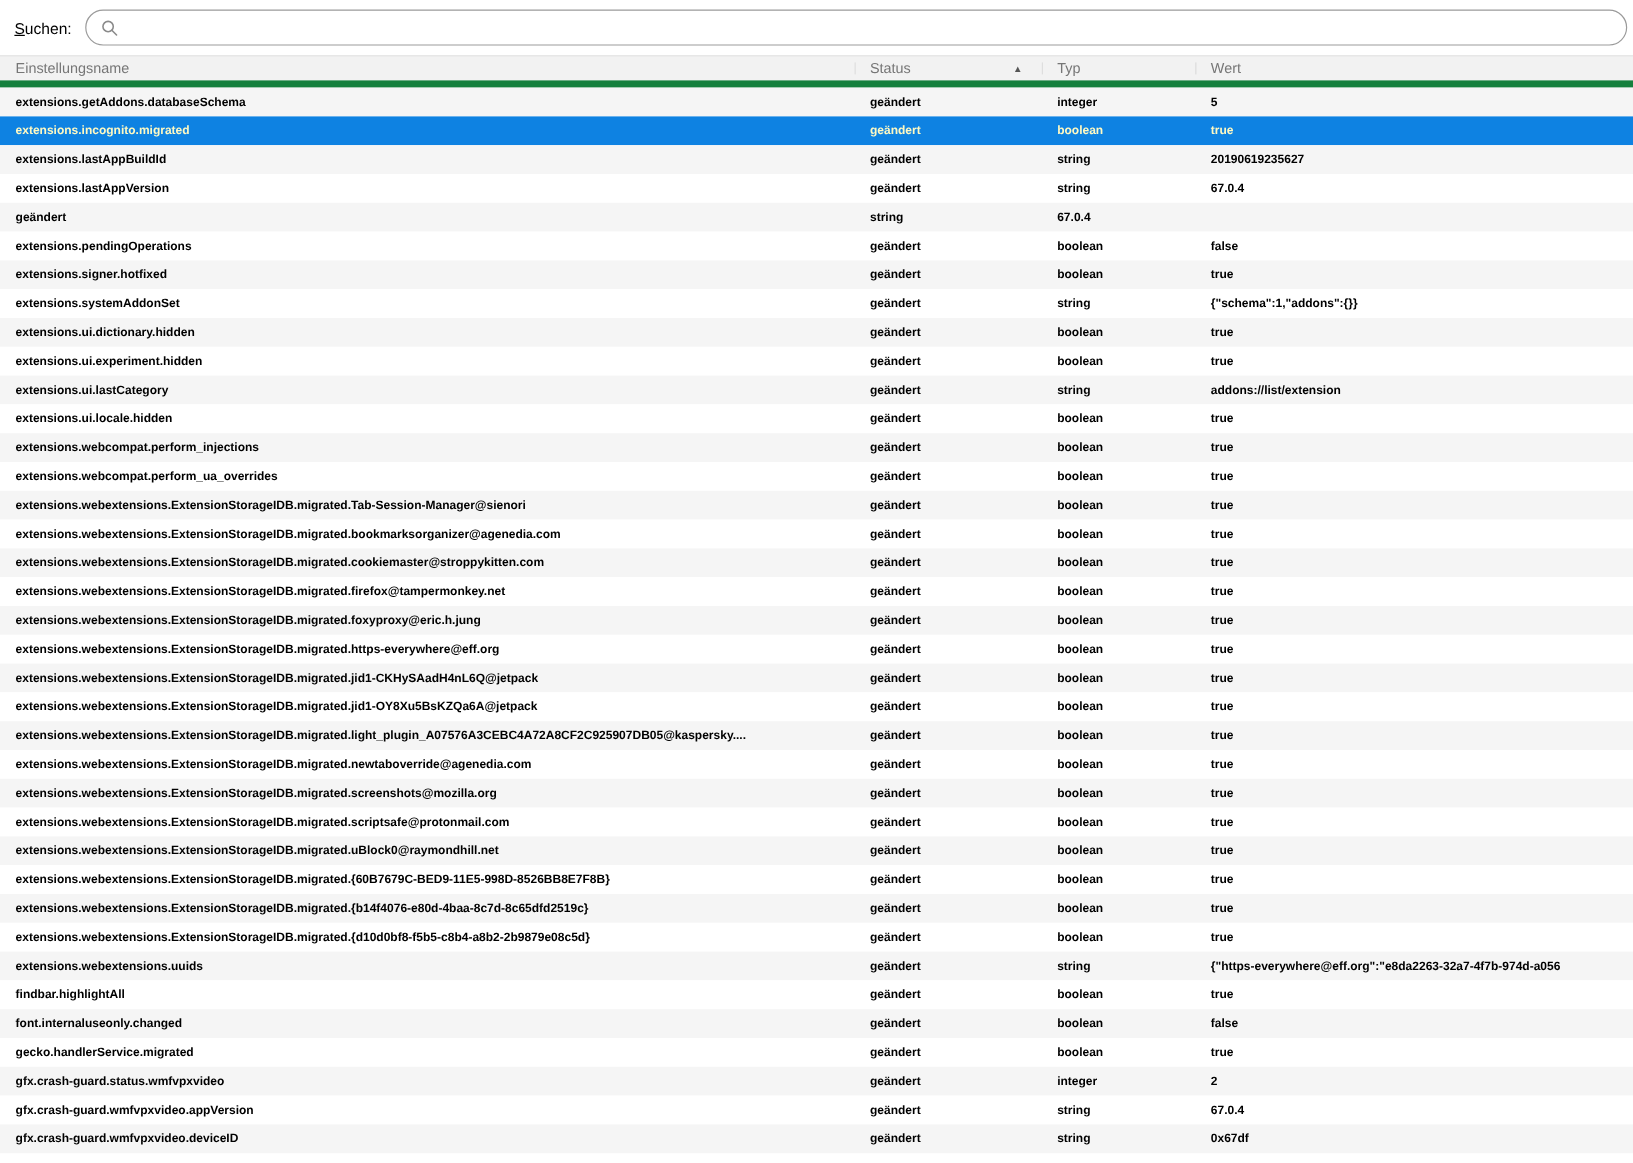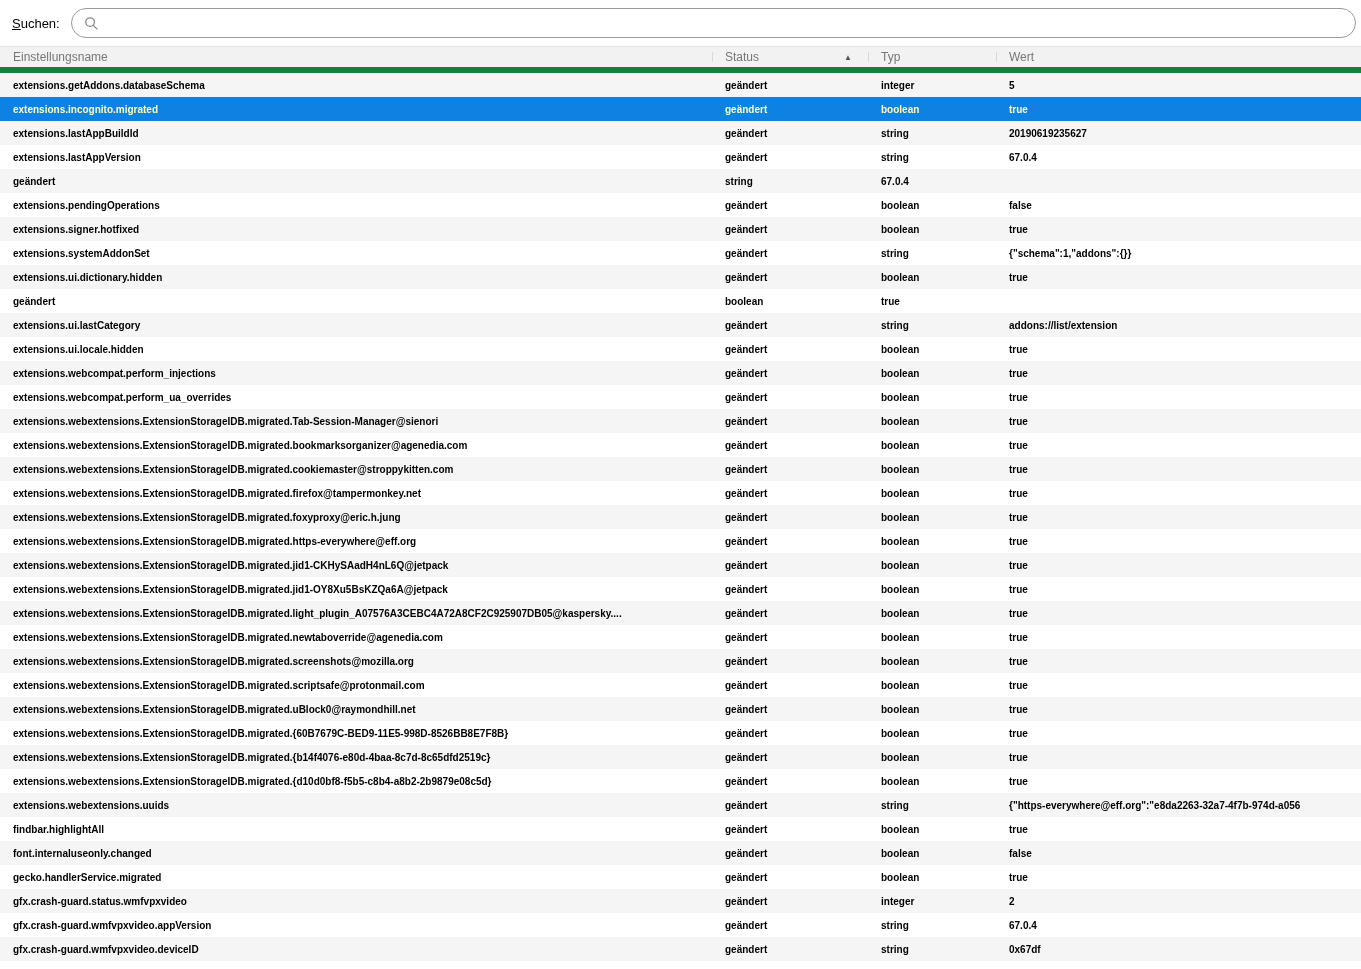--- a/index.html
+++ b/index.html
@@ -194,20 +194,21 @@
   </div>
 
   <div class="row">
     <div class="cell c-name">extensions.ui.dictionary.hidden</div>
     <div class="cell c-status">geändert</div>
     <div class="cell c-type">boolean</div>
     <div class="cell c-value">true</div>
   </div>
 
   <div class="row">
+    <div class="cell c-name">extensions.ui.experiment.hidden</div>
     <div class="cell c-status">geändert</div>
     <div class="cell c-type">boolean</div>
     <div class="cell c-value">true</div>
   </div>
 
   <div class="row">
     <div class="cell c-name">extensions.ui.lastCategory</div>
     <div class="cell c-status">geändert</div>
     <div class="cell c-type">string</div>
     <div class="cell c-value">addons://list/extension</div>

